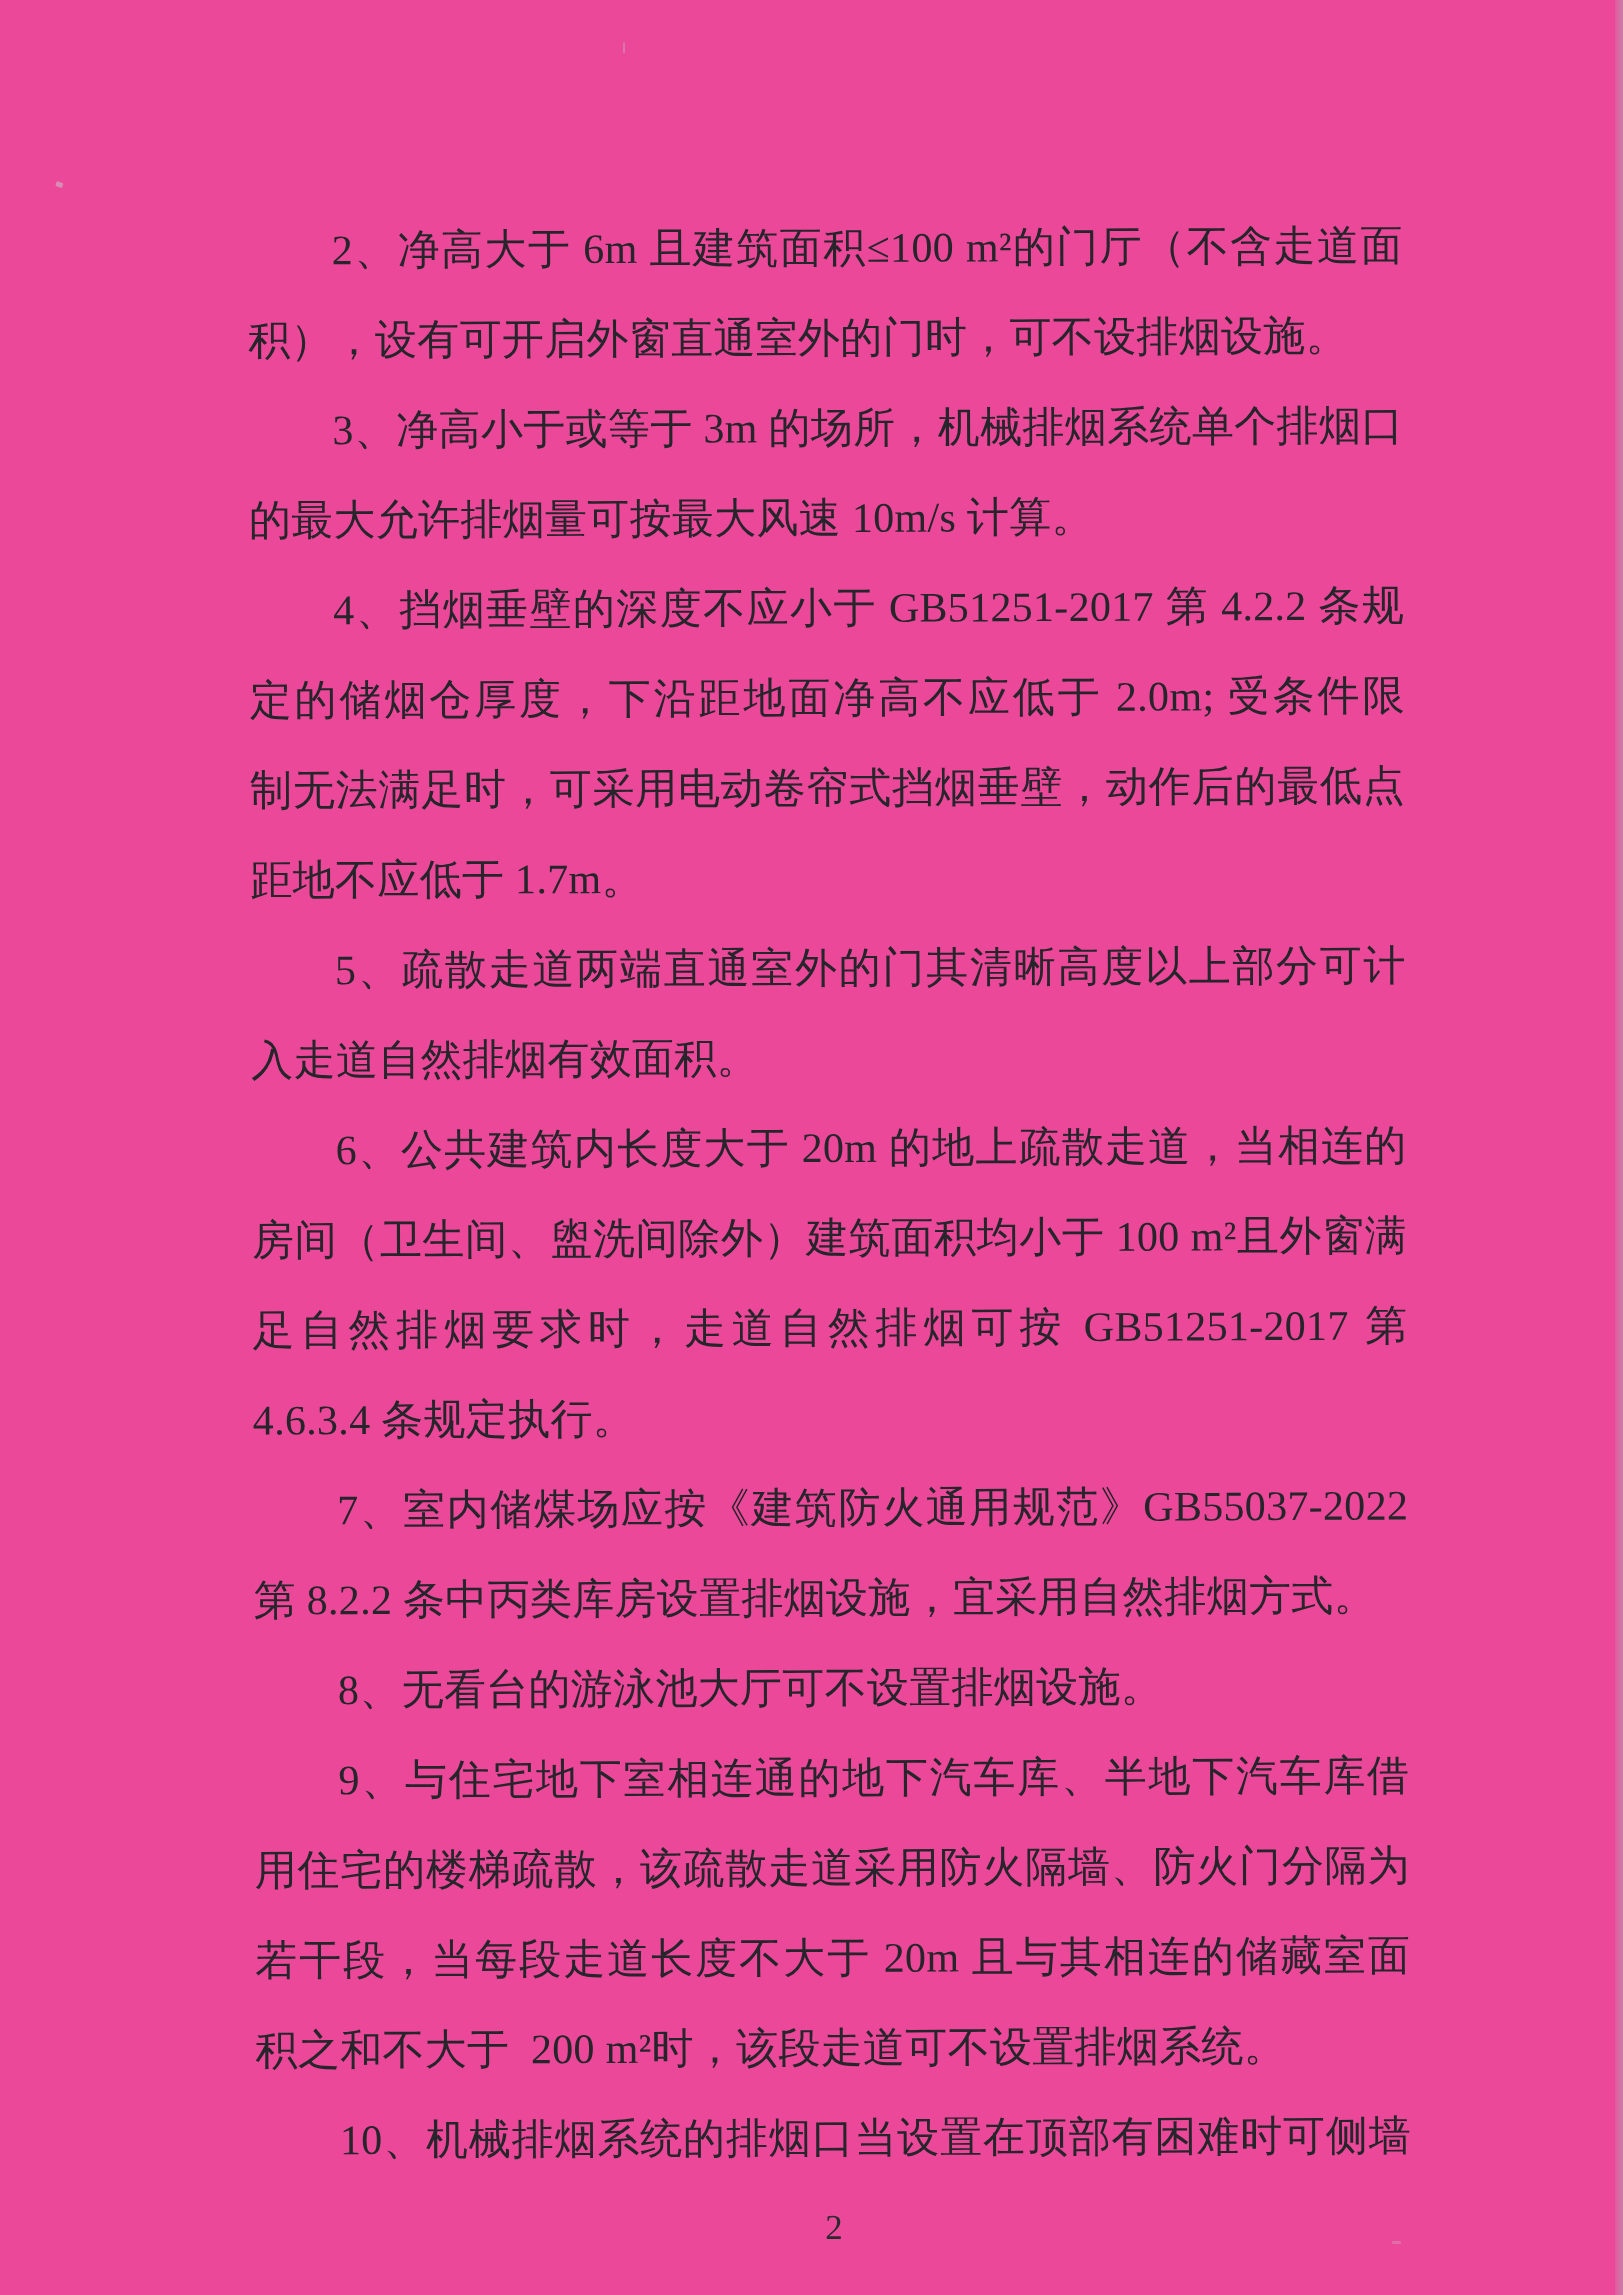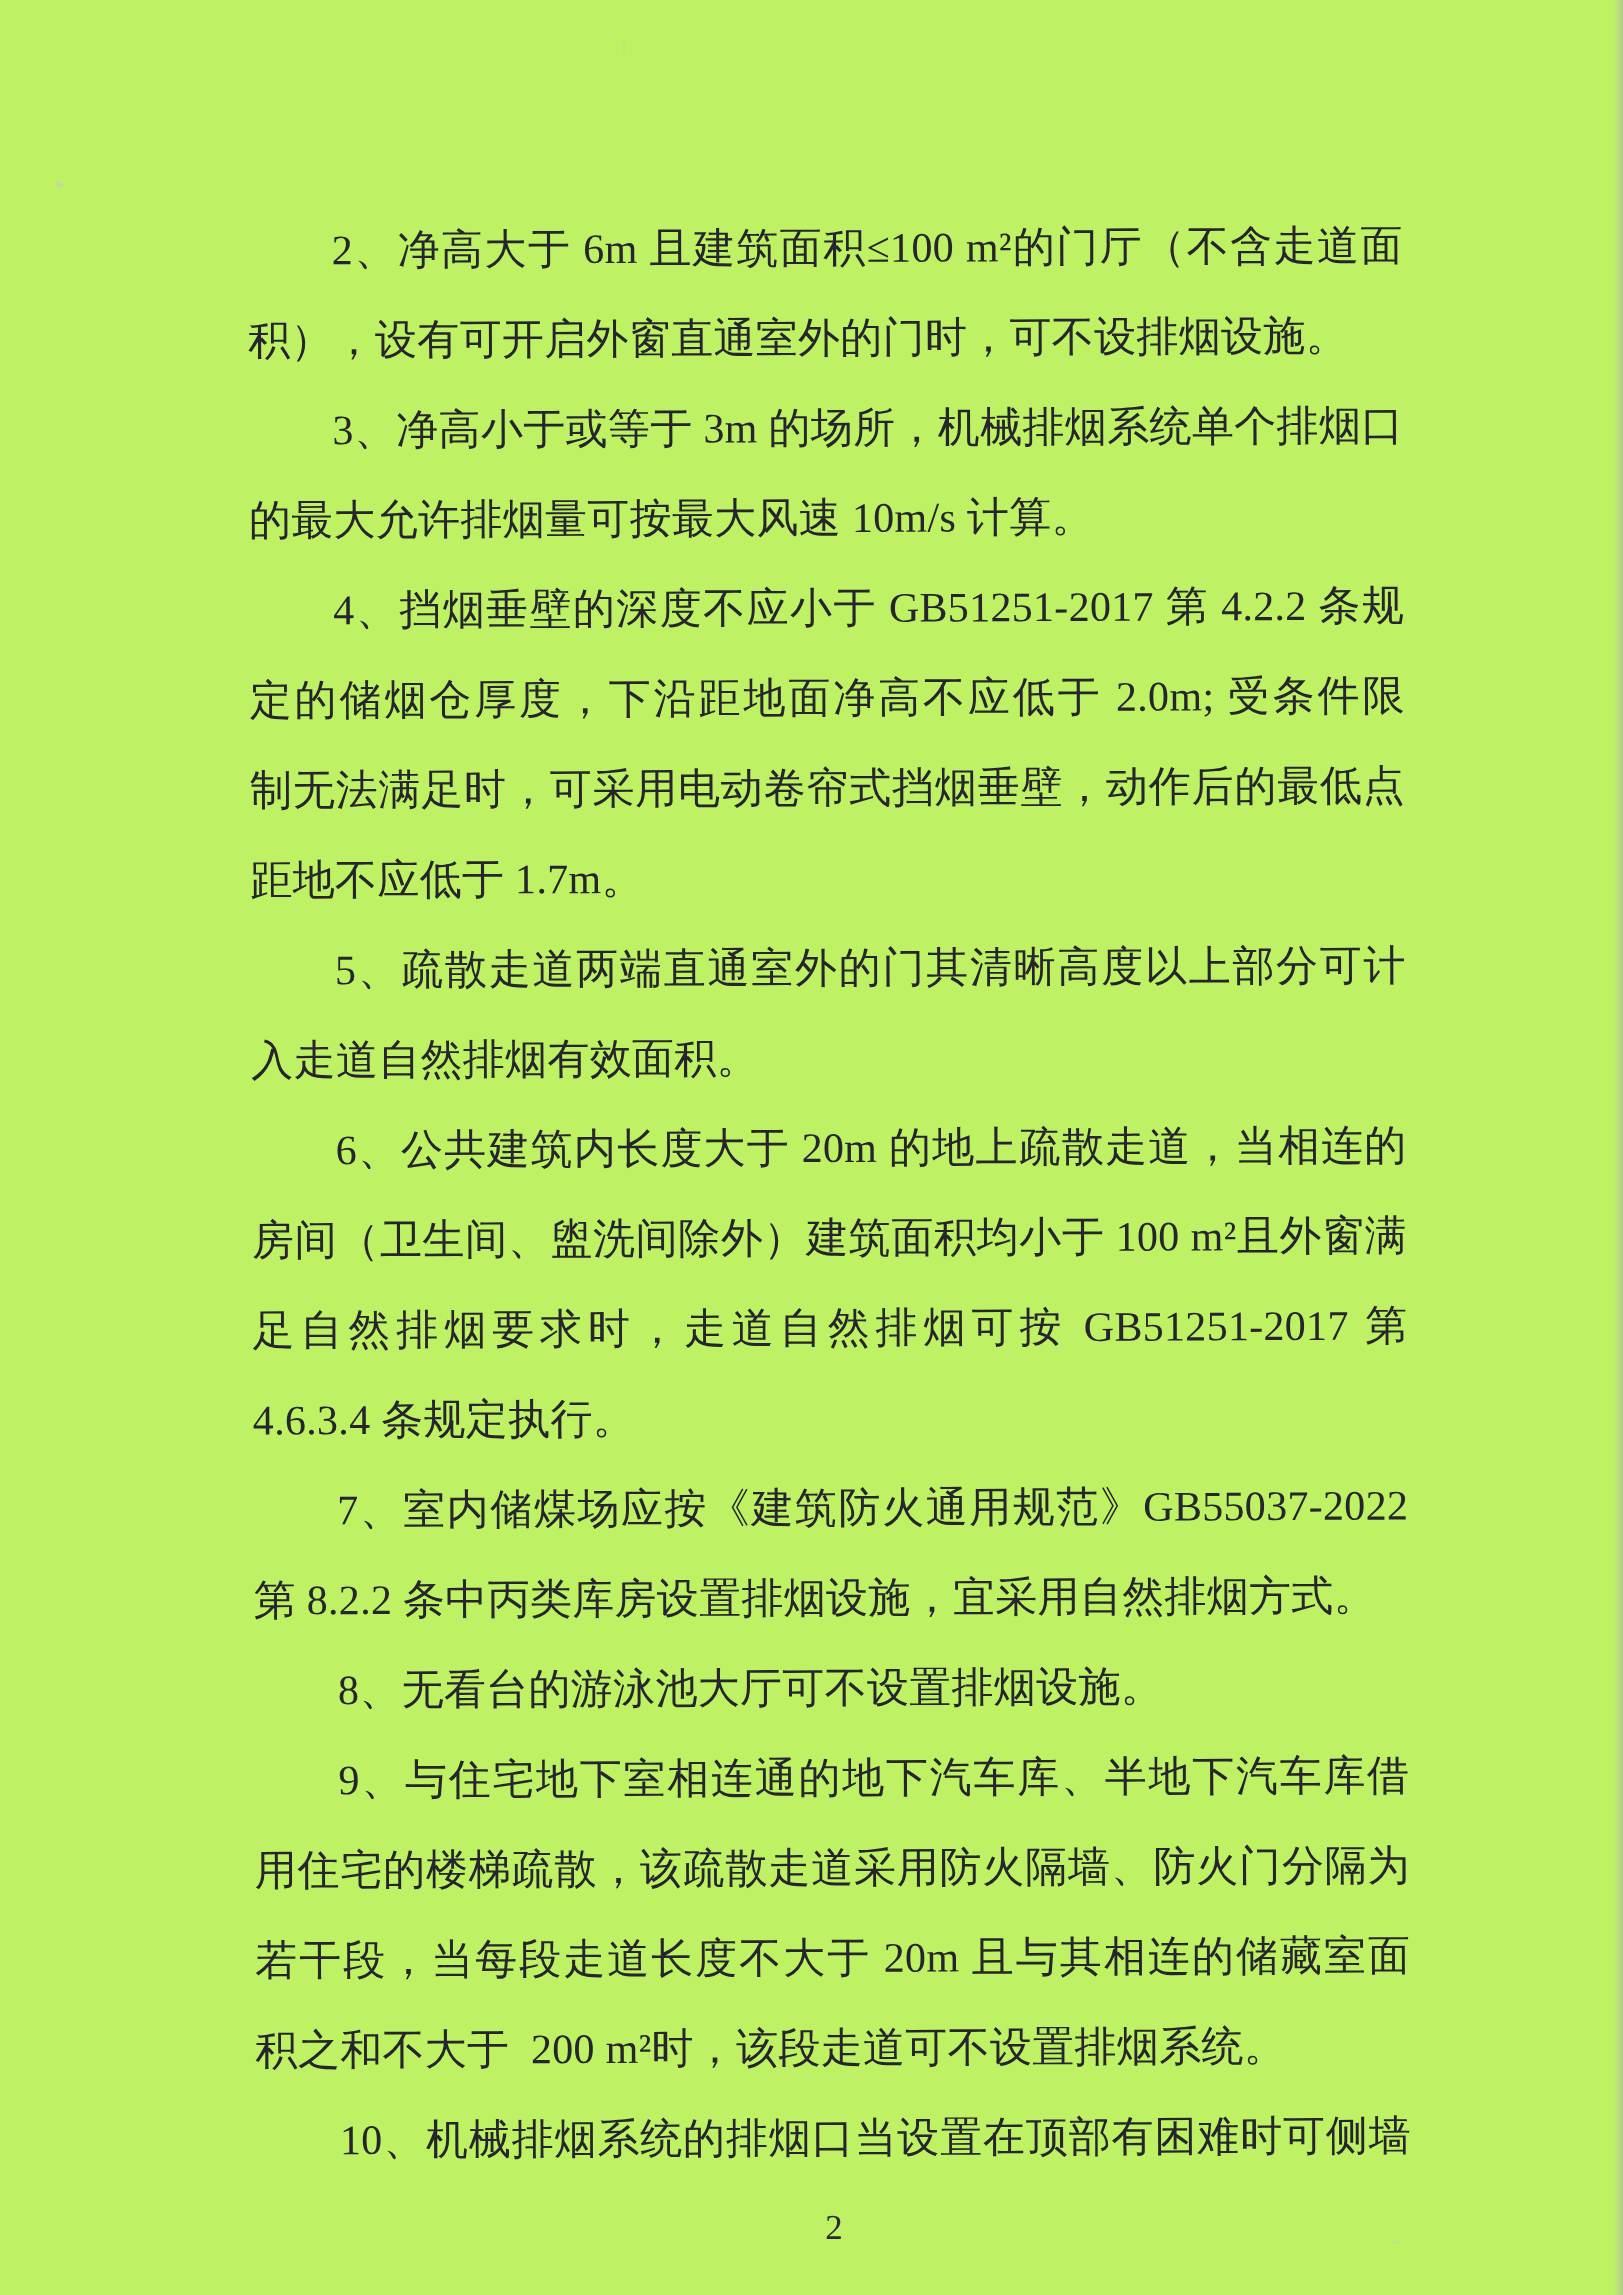--- a/index.html
+++ b/index.html
@@ -4,21 +4,21 @@
 <style>
   html, body {
     margin: 0;
     padding: 0;
     background: #ffffff;
   }
   .page {
     position: relative;
     width: 1623px;
     height: 2295px;
-    background: #bef264;
+    background: #ec4899;
     overflow: hidden;
     font-family: "Liberation Serif", "DejaVu Serif", serif;
     color: #25252b;
   }
   
   .edge-strip {
     position: absolute;
     top: 0;
     right: 0;
     width: 7.9px;

